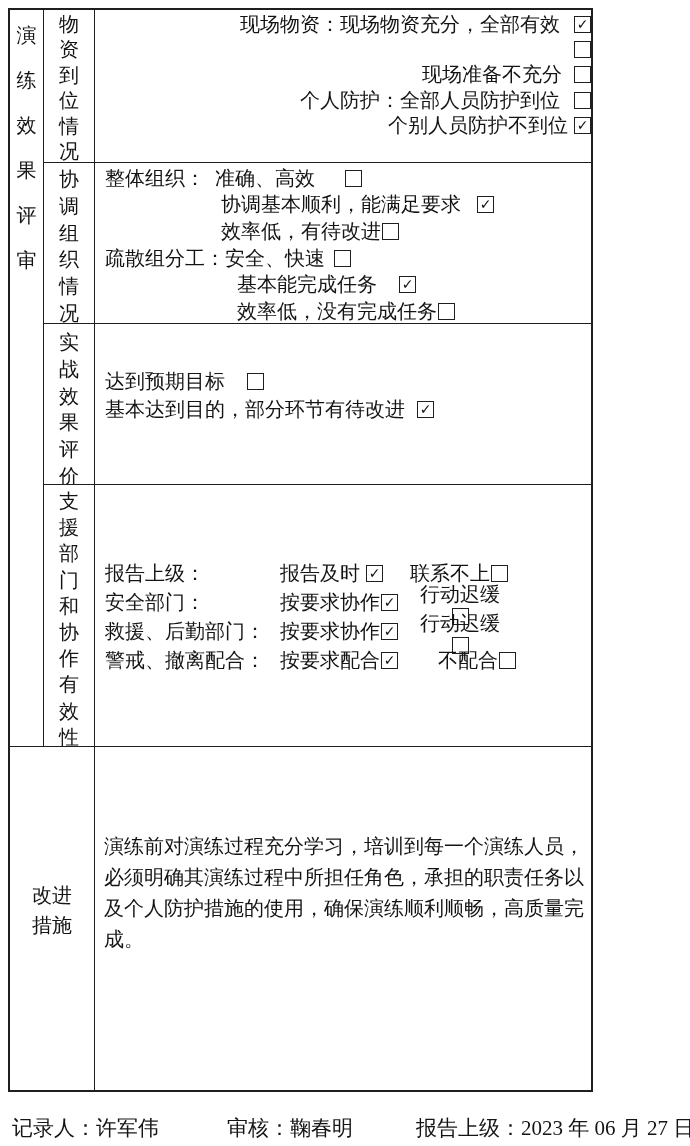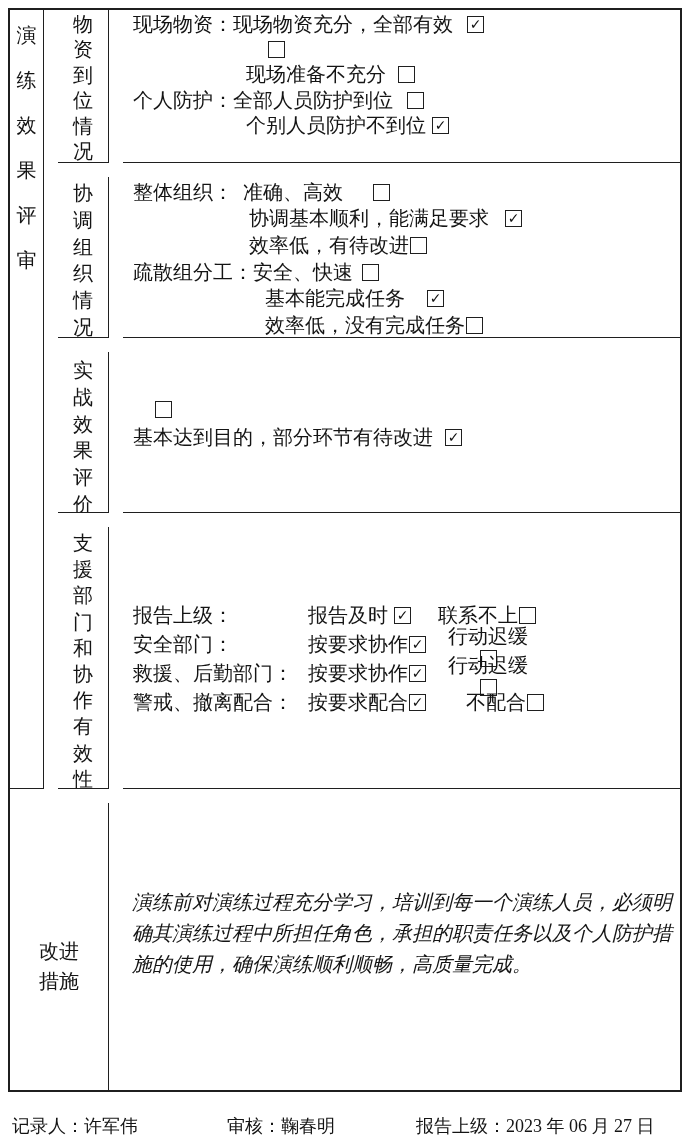--- a/index.html
+++ b/index.html
@@ -1,61 +1,61 @@
 <!DOCTYPE html>
 <html><head>
 <meta charset="utf-8">
 <style>
   html,body{margin:0;padding:0;width:690px;height:1146px;background:#ffffff;}
   .sheet{position:relative;width:690px;height:1146px;color:#141414;
          font-family:"Liberation Serif","DejaVu Serif",serif;font-size:20px;}
-  .tbl{position:absolute;left:8px;top:8px;width:674px;height:1084px;box-sizing:border-box;
+  .tbl{position:absolute;left:8px;top:8px;width:585px;height:1084px;box-sizing:border-box;
        border:2px solid #1f1f1f;display:grid;
        grid-template-columns:34px 51px 1fr;
-       grid-template-rows:153px 161px 161px 262px auto;gap:14px;}
+       grid-template-rows:153px 161px 161px 262px auto;}
   .cell{box-sizing:border-box;overflow:hidden;}
   .br{border-right:1.5px solid #1f1f1f;}
   .bb{border-bottom:1.5px solid #1f1f1f;}
   .c-review{grid-area:1/1/5/2;}
   .l1{grid-area:1/2/2/3;} .l2{grid-area:2/2/3/3;} .l3{grid-area:3/2/4/3;} .l4{grid-area:4/2/5/3;}
   .s1cell{grid-area:1/3/2/4;} .s2cell{grid-area:2/3/3/4;} .s3cell{grid-area:3/3/4/4;} .s4cell{grid-area:4/3/5/4;}
   .c-implab{grid-area:5/1/6/3;} .c-impcon{grid-area:5/3/6/4;}
   
   .vtext{margin:0 auto;width:20px;word-break:break-all;text-align:center;}
   .col1{line-height:45px;padding-top:3px;}
   .lh1{line-height:25.4px;padding-top:2px;}
   .lh2{line-height:26.8px;padding-top:3px;}
   .lh3{line-height:26.8px;padding-top:5px;}
   .lh4{line-height:26.2px;padding-top:3px;}
   
   .c-con{padding-left:10px;}
   .line{display:flex;align-items:center;white-space:nowrap;}
-  .s1cell{padding-top:2px;} .s1cell .line{height:25.2px;}
+  .s1cell{padding-top:2px;} .s1cell .line{height:25.2px;justify-content:flex-end;}
   .s2cell{padding-top:2px;} .s2cell .line{height:26.6px;}
   .s3cell{padding-top:43px;} .s3cell .line{height:28px;}
   .s4cell{padding-top:74px;} .s4cell .line{height:29px;}
   .lbl{min-width:100px;flex:0 0 auto;}
   .s2cell .lbl{min-width:110px;}
   .lbl4{min-width:175px;flex:0 0 auto;}
   .cont1{padding-left:113px;} .cont2a{padding-left:116px;} .cont2b{padding-left:132px;}
   .opt1{flex:0 0 130px;display:flex;align-items:center;}
   .opt2{display:flex;align-items:center;}
   .ml10{margin-left:10px;flex-direction:column;} .ml28{margin-left:28px;}
   
   .cb{box-sizing:border-box;width:17px;height:17px;border:1.7px solid #1f1f1f;margin-left:9px;
       display:flex;align-items:center;justify-content:center;flex:0 0 auto;
       font:600 14px/15px "DejaVu Sans","Liberation Sans",sans-serif;color:#111;}
   .cb.g6{margin-left:6px;} .cb.g12{margin-left:12px;} .cb.g14{margin-left:14px;}
   .cb.g16{margin-left:16px;} .cb.g22{margin-left:22px;} .cb.g30{margin-left:30px;} .cb.tight{margin-left:1px;}
   
   .implabel{width:44px;margin:133px auto 0 auto;line-height:30px;text-align:center;word-break:break-all;}
-  .c-impcon{padding:84px 0 0 9px;font-style:italic;}
+  .c-impcon{padding:84px 0 0 9px;}
   .para{margin:0;line-height:31px;}
   
-  .footer{position:absolute;top:1114px;left:0;width:690px;height:30px;font-size:18px;}
+  .footer{position:absolute;top:1114px;left:0;width:690px;height:30px;font-size:21px;}
   .fg{position:absolute;white-space:nowrap;}
   .fg1{left:12px;} .fg2{left:227px;} .fg3{left:416px;}
 </style>
 </head>
 <body>
 
 <div class="sheet">
   <div class="tbl">
 
     <div class="cell c-review br bb">
@@ -119,20 +119,21 @@
         <span>效率低，没有完成任务</span>
         <span class="cb tight" aria-checked="false"></span>
       </div>
     </div>
 
     <div class="cell l3 br bb">
       <div class="vtext lh3">实战效果评价</div>
     </div>
     <div class="cell s3cell c-con bb">
       <div class="line">
+        <span>达到预期目标</span>
         <span class="cb g22" aria-checked="false"></span>
       </div>
       <div class="line">
         <span>基本达到目的，部分环节有待改进</span>
         <span class="cb g12" aria-checked="true">✓</span>
       </div>
     </div>
 
     <div class="cell l4 br bb">
       <div class="vtext lh4">支援部门和协作有效性</div>

